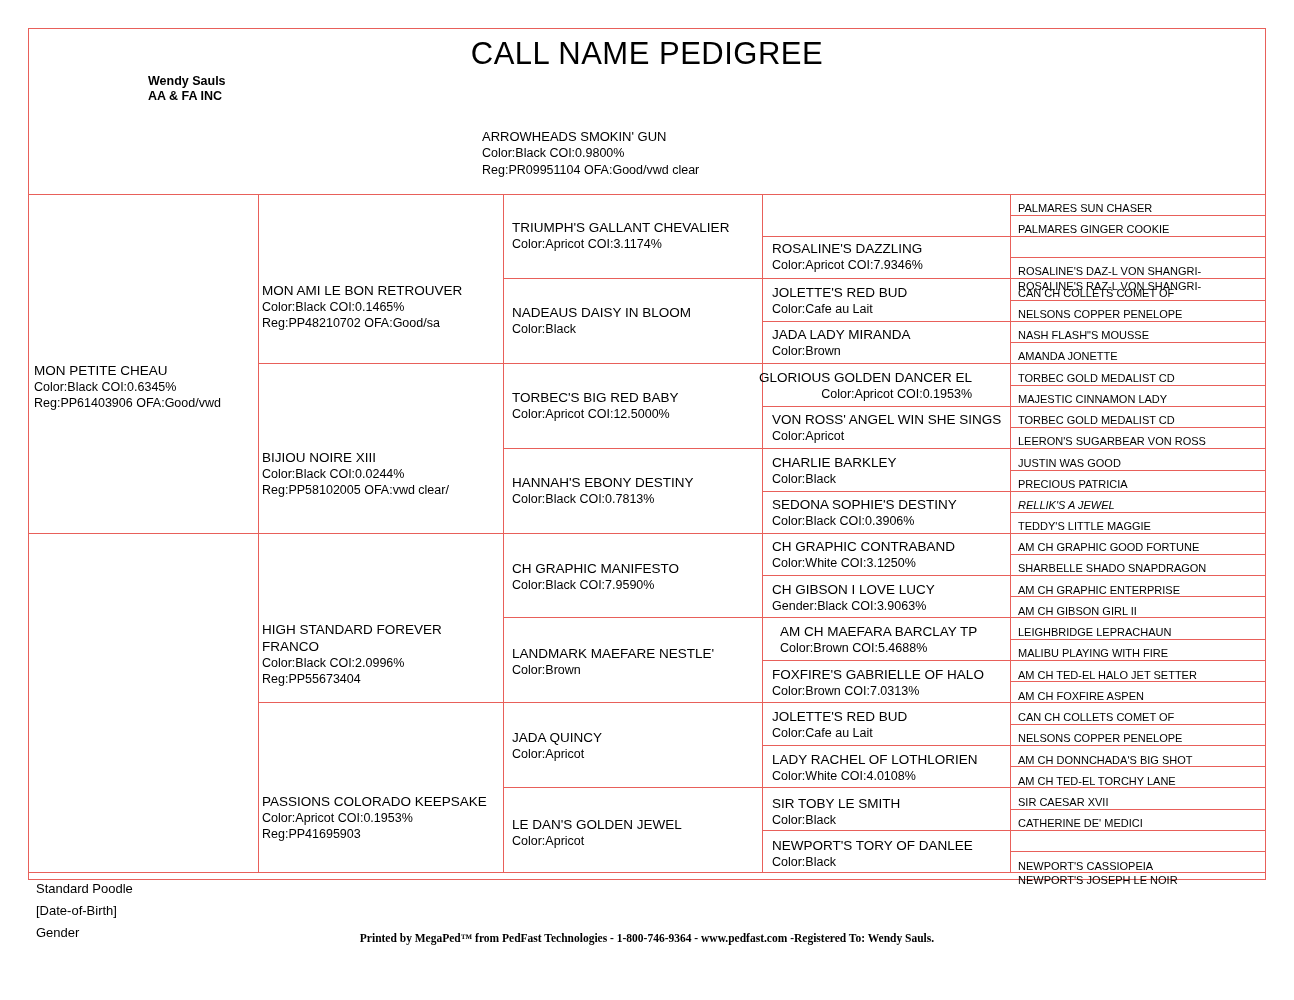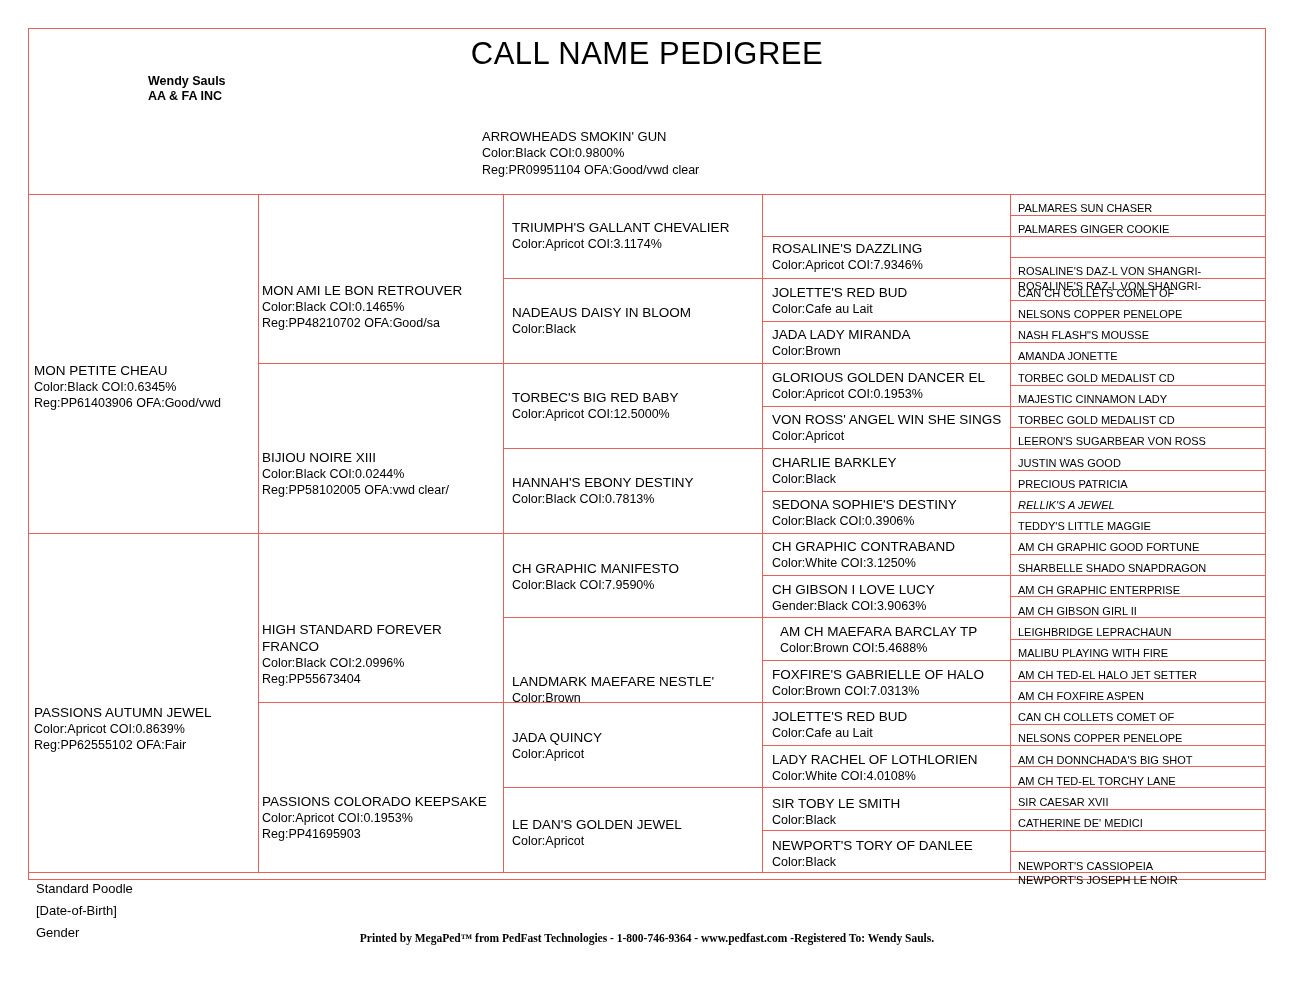--- a/index.html
+++ b/index.html
@@ -116,25 +116,20 @@
   <div class="rule" style="left:1010px;top:787px;width:256px;"></div>
   <div class="rule" style="left:1010px;top:809px;width:256px;"></div>
   <div class="rule" style="left:1010px;top:830px;width:256px;"></div>
   <div class="rule" style="left:1010px;top:851px;width:256px;"></div>
 
   <div class="cell" style="left:34px;top:362px;width:222px;">
     <div class="nm">MON PETITE CHEAU</div>
     <div class="dt">Color:Black      COI:0.6345%</div>
     <div class="dt">Reg:PP61403906     OFA:Good/vwd</div>
   </div>
-  <div class="cell" style="left:34px;top:704px;width:222px;">
-    <div class="nm">PASSIONS AUTUMN JEWEL</div>
-    <div class="dt">Color:Apricot     COI:0.8639%</div>
-    <div class="dt">Reg:PP62555102     OFA:Fair</div>
-  </div>
 
   <div class="cell" style="left:262px;top:282px;width:240px;">
     <div class="nm">MON AMI LE BON RETROUVER</div>
     <div class="dt">Color:Black      COI:0.1465%</div>
     <div class="dt">Reg:PP48210702     OFA:Good/sa</div>
   </div>
   <div class="cell" style="left:262px;top:449px;width:240px;">
     <div class="nm">BIJIOU NOIRE XIII</div>
     <div class="dt">Color:Black      COI:0.0244%</div>
     <div class="dt">Reg:PP58102005     OFA:vwd clear/</div>
@@ -163,21 +158,21 @@
     <div class="dt">Color:Apricot    COI:12.5000%</div>
   </div>
   <div class="cell" style="left:512px;top:474px;width:248px;">
     <div class="nm">HANNAH'S EBONY DESTINY</div>
     <div class="dt">Color:Black      COI:0.7813%</div>
   </div>
   <div class="cell" style="left:512px;top:560px;width:248px;">
     <div class="nm">CH GRAPHIC MANIFESTO</div>
     <div class="dt">Color:Black      COI:7.9590%</div>
   </div>
-  <div class="cell" style="left:512px;top:645px;width:248px;margin-top:28px;">
+  <div class="cell" style="left:512px;top:645px;width:248px;">
     <div class="nm">LANDMARK MAEFARE NESTLE'</div>
     <div class="dt">Color:Brown</div>
   </div>
   <div class="cell" style="left:512px;top:729px;width:248px;">
     <div class="nm">JADA QUINCY</div>
     <div class="dt">Color:Apricot</div>
   </div>
   <div class="cell" style="left:512px;top:816px;width:248px;">
     <div class="nm">LE DAN'S GOLDEN JEWEL</div>
     <div class="dt">Color:Apricot</div>
@@ -188,21 +183,21 @@
     <div class="dt">Color:Apricot      COI:7.9346%</div>
   </div>
   <div class="cell" style="left:772px;top:284px;width:240px;">
     <div class="nm">JOLETTE'S RED BUD</div>
     <div class="dt">Color:Cafe au Lait</div>
   </div>
   <div class="cell" style="left:772px;top:326px;width:240px;">
     <div class="nm">JADA LADY MIRANDA</div>
     <div class="dt">Color:Brown</div>
   </div>
-  <div class="cell" style="left:772px;top:369px;width:240px;">
+  <div class="cell" style="left:732px;top:369px;width:240px;text-align:right;">
     <div class="nm">GLORIOUS GOLDEN DANCER EL</div>
     <div class="dt">Color:Apricot      COI:0.1953%</div>
   </div>
   <div class="cell" style="left:772px;top:411px;width:240px;">
     <div class="nm">VON ROSS' ANGEL WIN SHE SINGS</div>
     <div class="dt">Color:Apricot</div>
   </div>
   <div class="cell" style="left:772px;top:454px;width:240px;">
     <div class="nm">CHARLIE BARKLEY</div>
     <div class="dt">Color:Black</div>

